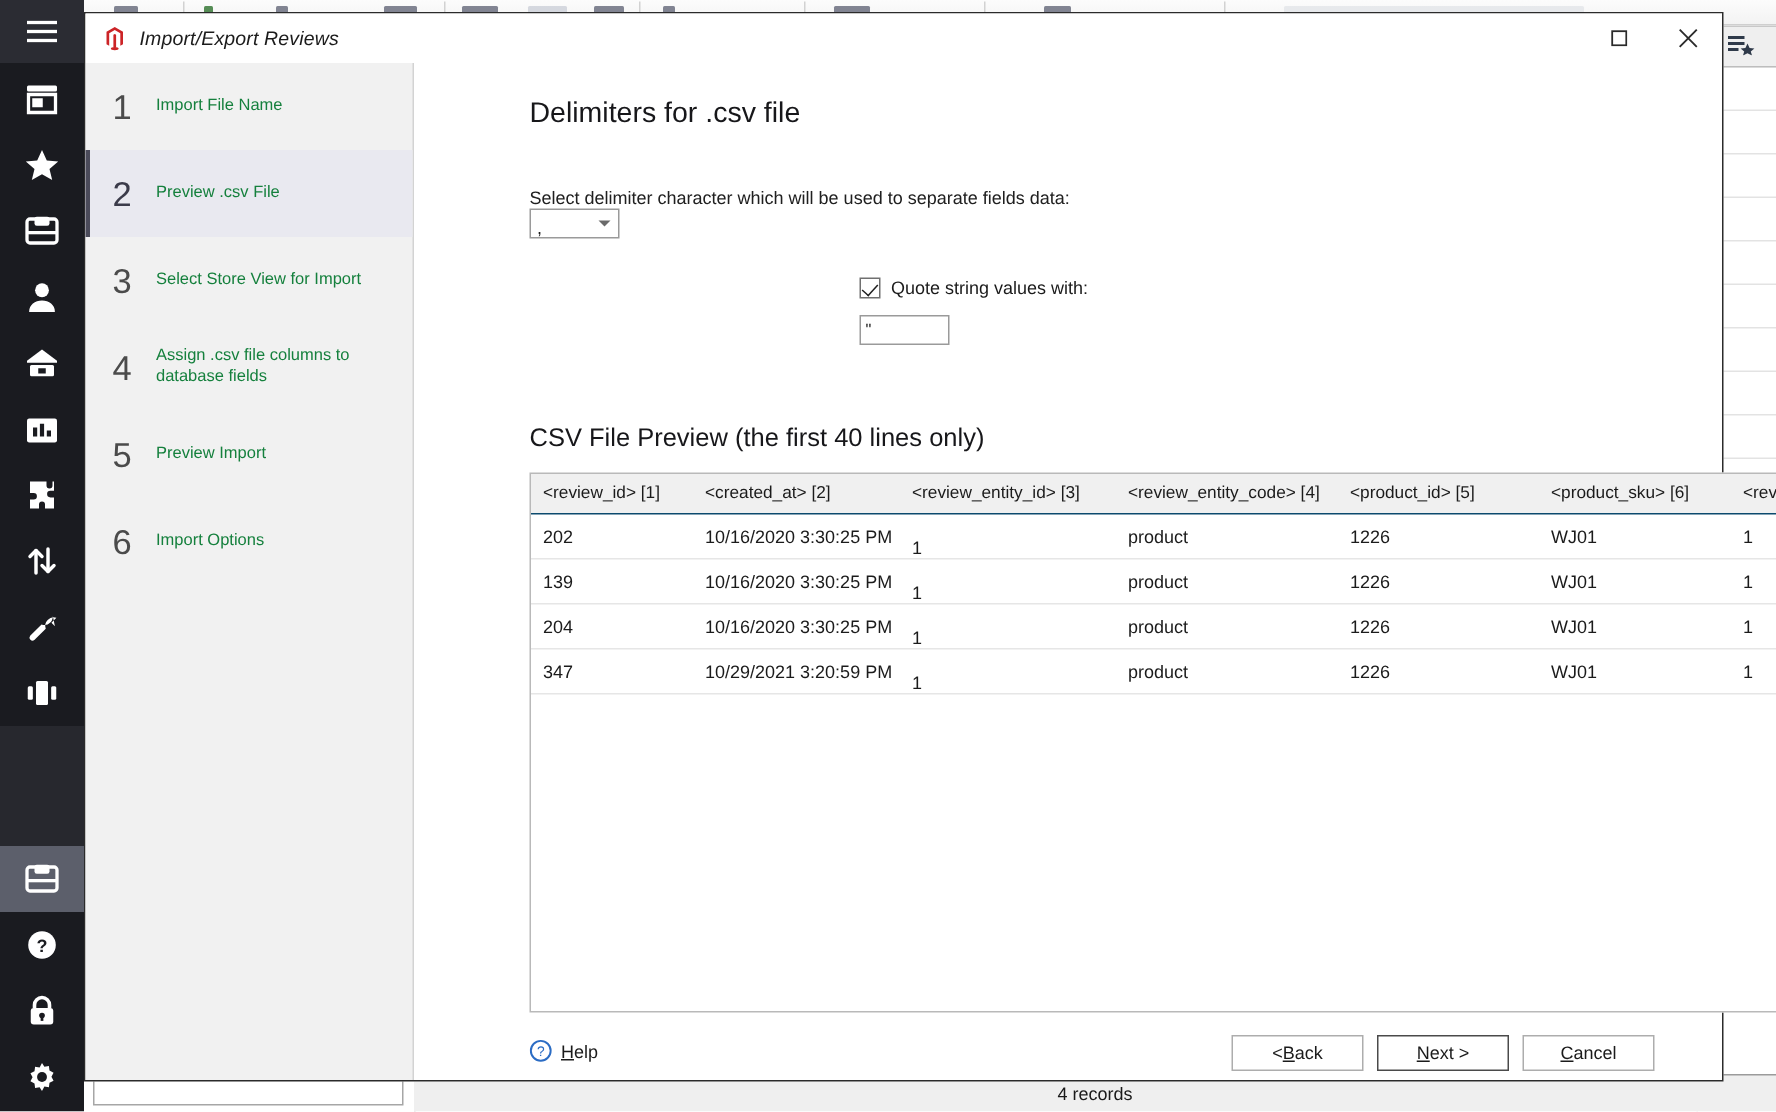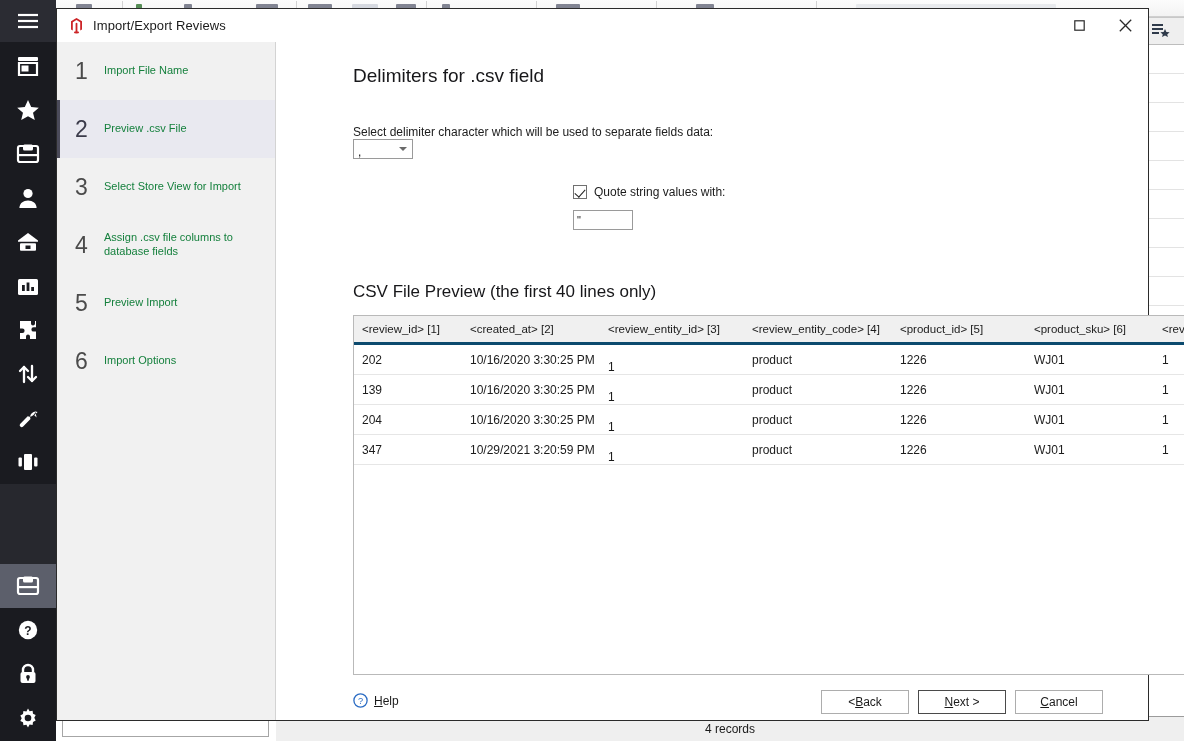--- a/index.html
+++ b/index.html
@@ -99,21 +99,21 @@
     position: absolute; left: 56px; top: 8px;
     width: 1093px; height: 713px;
     background: #ffffff;
     border: 1px solid #2b2b2b;
     box-sizing: border-box;
     z-index: 50;
   }
   .dlg-titlebar {
     position: absolute; left: 0; top: 0; right: 0; height: 33px;
     background: #ffffff;
-    display: flex; align-items: center;
+    display: flex; align-items: center; font-style: italic;
   }
   .dlg-appicon { margin-left: 10px; width: 18px; height: 18px; display:flex; align-items:center; justify-content:center;}
   .dlg-title {
     margin-left: 8px;
     font-size: 13px; color: #1b1b1b; letter-spacing: .1px;
   }
   .dlg-winbtns {
     position: absolute; right: 0; top: 0; height: 33px; display: flex;
   }
   .winbtn {
@@ -205,21 +205,21 @@
   
   .tablebox {
     position: absolute; left: 77px; top: 273px;
     width: 839px; height: 360px;
     border: 1px solid #b9b9b9; background: #ffffff;
     box-sizing: border-box; overflow: hidden;
   }
   .tbl { width: 100%; border-collapse: collapse; table-layout: fixed; }
   .tbl thead th {
     background: #f0f0f0;
-    border-bottom: 3px solid #0c4a6e;
+    border-bottom: 1px solid #0c4a6e;
     font-size: 11.5px; font-weight: 400; color: #1b1b1b;
     height: 26px; padding: 0 8px;
     text-align: left; white-space: nowrap; overflow: hidden;
   }
   .tbl tbody td {
     border-bottom: 1px solid #e6e6e6;
     height: 29px; padding: 0 8px;
     font-size: 12px; color: #1b1b1b;
     white-space: nowrap; overflow: hidden;
   }
@@ -491,21 +491,21 @@
         <span class="lbl">Preview Import</span>
       </div>
       <div class="step">
         <span class="num">6</span>
         <span class="lbl">Import Options</span>
       </div>
     </div>
 
     <div class="content">
 
-      <div class="h1">Delimiters for .csv field</div>
+      <div class="h1">Delimiters for .csv file</div>
 
       <div class="lbl-delim">Select delimiter character which will be used to separate fields data:</div>
 
       <div class="delim-select">
         <span class="val">,</span>
         <span class="arrow"></span>
       </div>
 
       <div class="cbrow r1">
         <span class="cb"></span>

